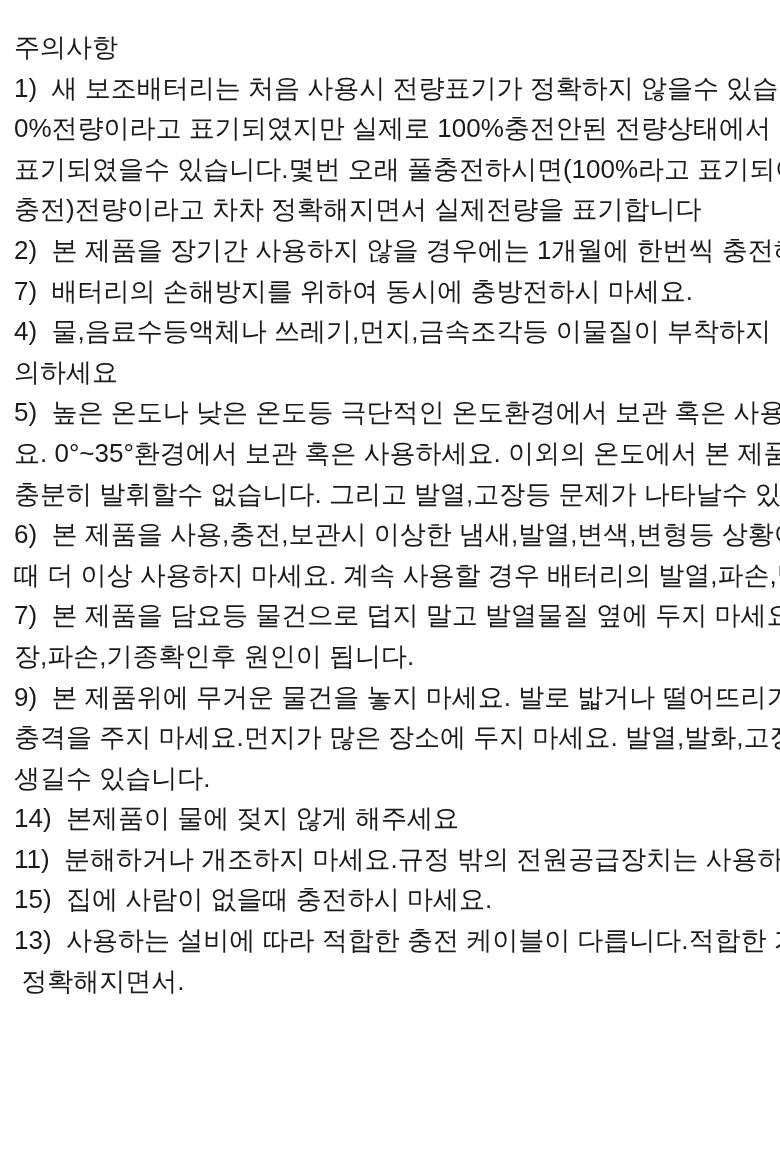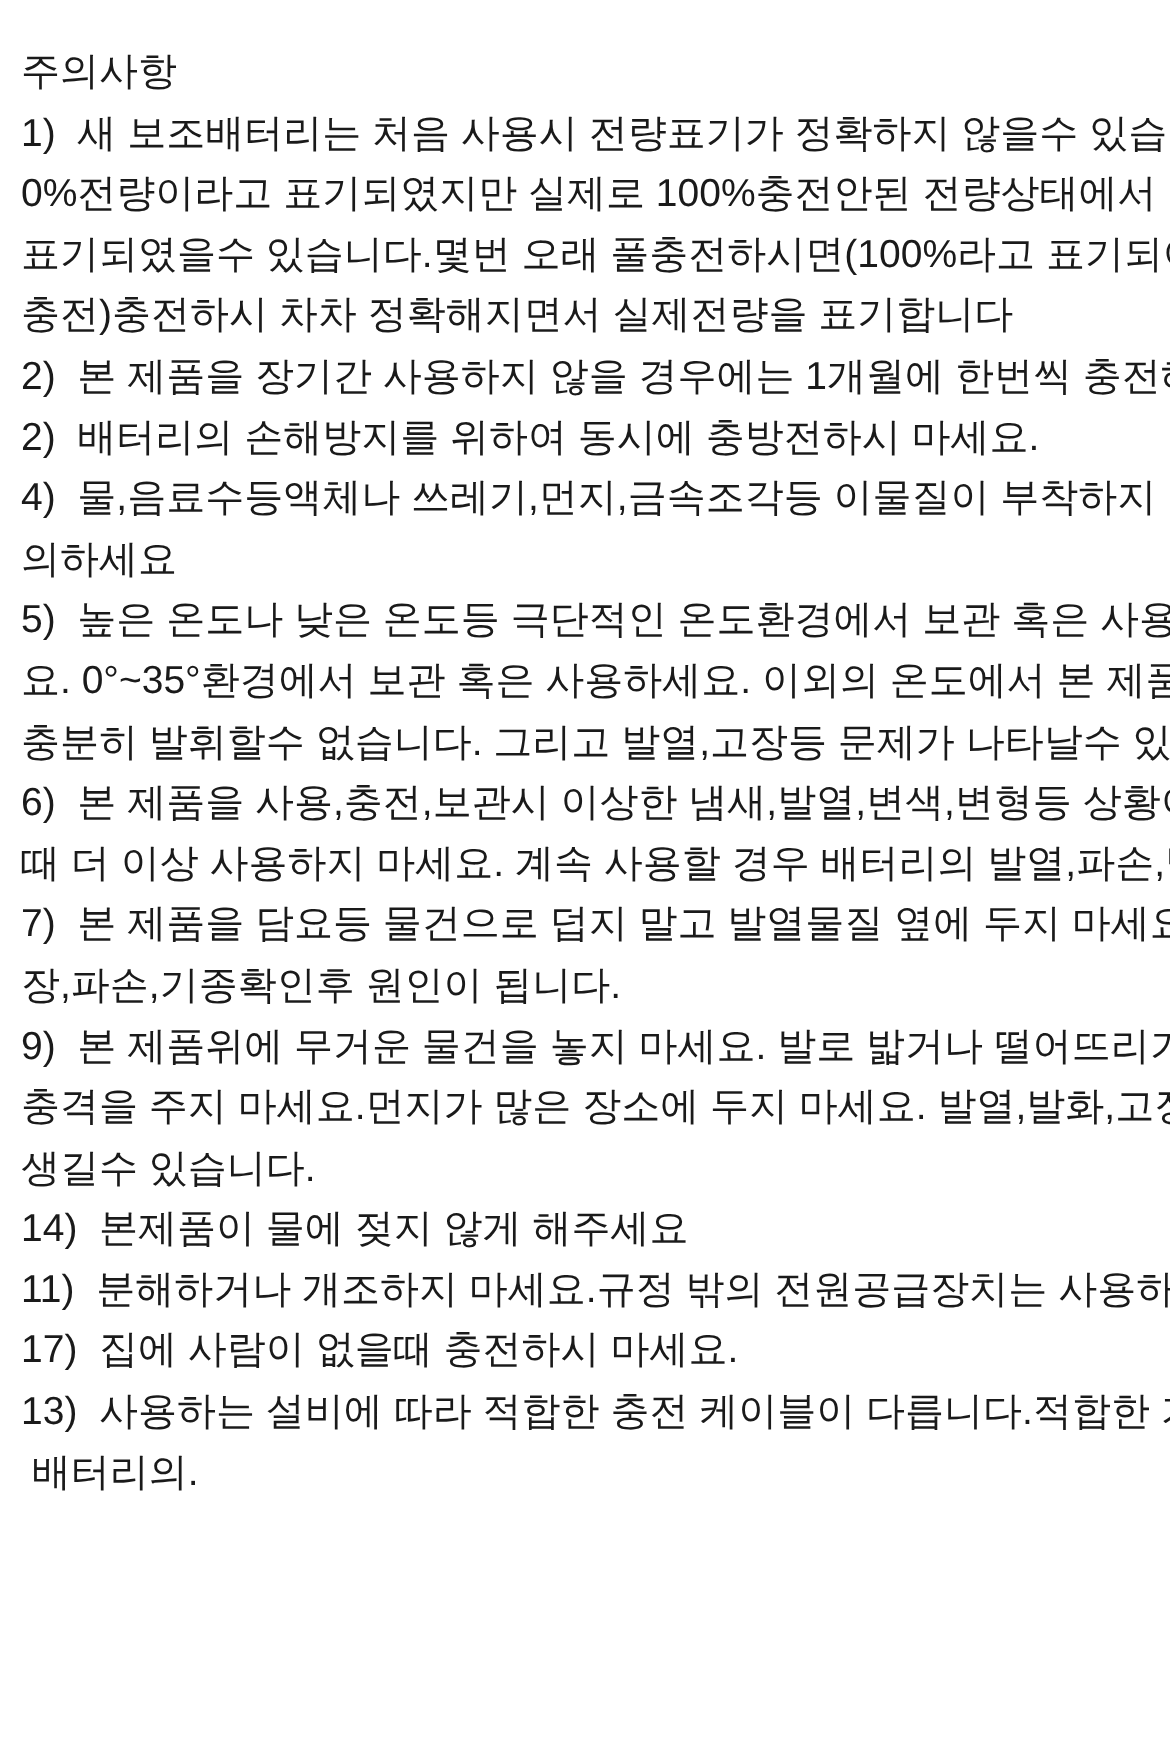--- a/index.html
+++ b/index.html
@@ -33,29 +33,29 @@
 </head>
 <body>
 
 <div class="doc">
   <div class="line title">주의사항</div>
 
   <div>
     <div class="line">1)  새 보조배터리는 처음 사용시 전량표기가 정확하지 않을수 있습니다  즉 10</div>
     <div class="line">0%전량이라고 표기되였지만 실제로 100%충전안된 전량상태에서 100%로</div>
     <div class="line">표기되였을수 있습니다.몇번 오래 풀충전하시면(100%라고 표기되여도 계속</div>
-    <div class="line">충전)충전하시 차차 정확해지면서 실제전량을 표기합니다</div>
+    <div class="line">충전)전량이라고 차차 정확해지면서 실제전량을 표기합니다</div>
   </div>
 
   <div>
     <div class="line">2)  본 제품을 장기간 사용하지 않을 경우에는 1개월에 한번씩 충전해주세요</div>
   </div>
 
   <div>
-    <div class="line">2)  배터리의 손해방지를 위하여 동시에 충방전하시 마세요.</div>
+    <div class="line">7)  배터리의 손해방지를 위하여 동시에 충방전하시 마세요.</div>
   </div>
 
   <div>
     <div class="line">4)  물,음료수등액체나 쓰레기,먼지,금속조각등 이물질이 부착하지 않도록 주</div>
     <div class="line">의하세요</div>
   </div>
 
   <div>
     <div class="line">5)  높은 온도나 낮은 온도등 극단적인 온도환경에서 보관 혹은 사용하지 마세</div>
     <div class="line">요. 0°~35°환경에서 보관 혹은 사용하세요. 이외의 온도에서 본 제품의 성능을</div>
@@ -81,20 +81,20 @@
 
   <div>
     <div class="line">14)  본제품이 물에 젖지 않게 해주세요</div>
   </div>
 
   <div>
     <div class="line">11)  분해하거나 개조하지 마세요.규정 밖의 전원공급장치는 사용하시 마세요.</div>
   </div>
 
   <div>
-    <div class="line">17)  집에 사람이 없을때 충전하시 마세요.</div>
+    <div class="line">15)  집에 사람이 없을때 충전하시 마세요.</div>
   </div>
 
   <div>
     <div class="line">13)  사용하는 설비에 따라 적합한 충전 케이블이 다릅니다.적합한 기종확인후</div>
-    <div class="line"> 배터리의.</div>
+    <div class="line"> 정확해지면서.</div>
   </div>
 </div>
 
 </body></html>

